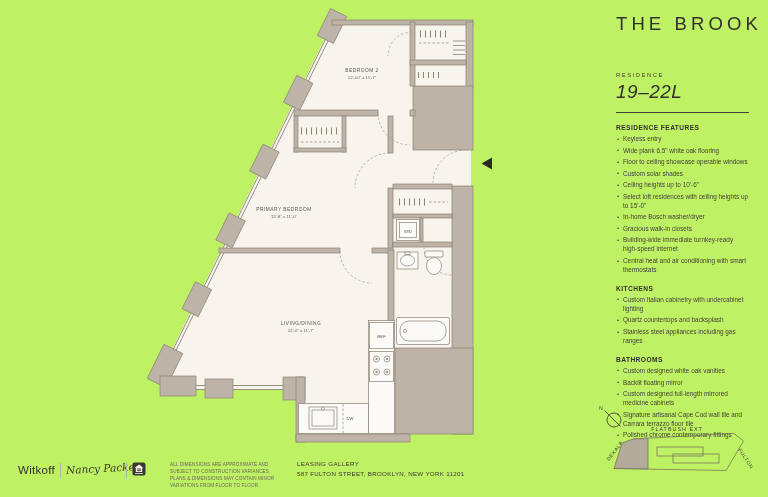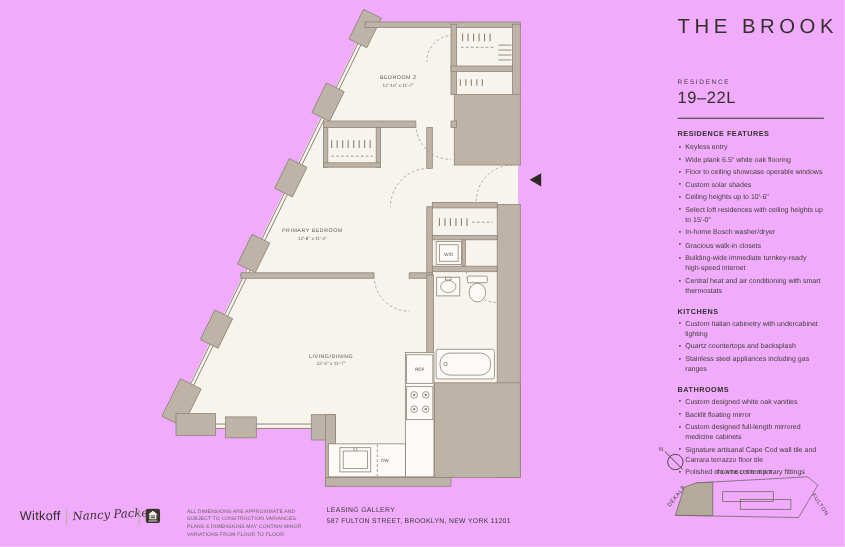--- a/index.html
+++ b/index.html
@@ -1,26 +1,26 @@
 <!DOCTYPE html>
 <html><head>
 <meta charset="utf-8">
 <style>
   html,body{margin:0;padding:0;background:#e9e4de;}
   .sheet{
     position:relative; width:768px; height:497px; overflow:hidden;
-    background:#f0abfc; font-family:"Liberation Sans", sans-serif; color:#33302b;
+    background:#bef264; font-family:"Liberation Sans", sans-serif; color:#33302b;
   }
   svg text{font-family:"Liberation Sans", sans-serif;}
 
   
   .right-col{position:absolute; left:616px; top:13px; width:133px;}
   .title{font-size:18.5px; font-weight:500; letter-spacing:4.1px; margin:0; white-space:nowrap;}
   .res-label{margin-top:37px; font-size:5.9px; letter-spacing:1.5px; color:#44403a;}
-  .res-num{font-size:15px; font-weight:400; letter-spacing:.5px; margin-top:3px;}
+  .res-num{font-size:19px; font-weight:400; letter-spacing:.5px; margin-top:3px;font-style:italic;}
   .rule{border:none; border-top:1px solid #45413b; margin:9px 0 11px;}
   .sec-heading{font-size:6.6px; font-weight:700; letter-spacing:.45px; margin:10px 0 4px;}
   ul.features{margin:0; padding:0; list-style:none; font-size:6.4px; line-height:1.4; color:#454039;}
   ul.features li{position:relative; padding-left:7px; margin-bottom:2.6px;}
   ul.features li::before{content:"•"; position:absolute; left:1px; top:-.5px; font-size:6px;}
 
   
   .brand{position:absolute; left:18px; top:464px; font-size:11.5px; font-weight:400; letter-spacing:.3px;}
   .f-div{position:absolute; top:463px; width:1px; height:15px; background:#b9b1a6;}
   .signature{position:absolute; left:66px; top:462px; font-family:"DejaVu Serif", serif; font-style:italic; font-size:10.5px; transform:rotate(-3deg); color:#3a352f; white-space:nowrap;}

